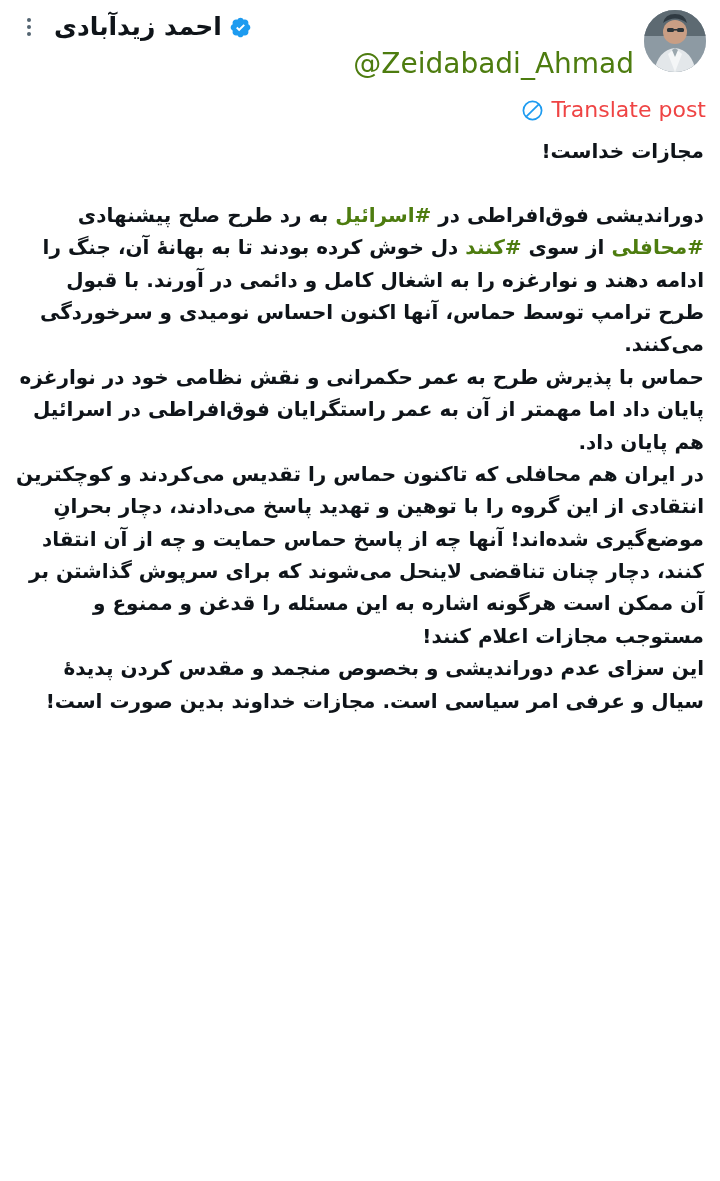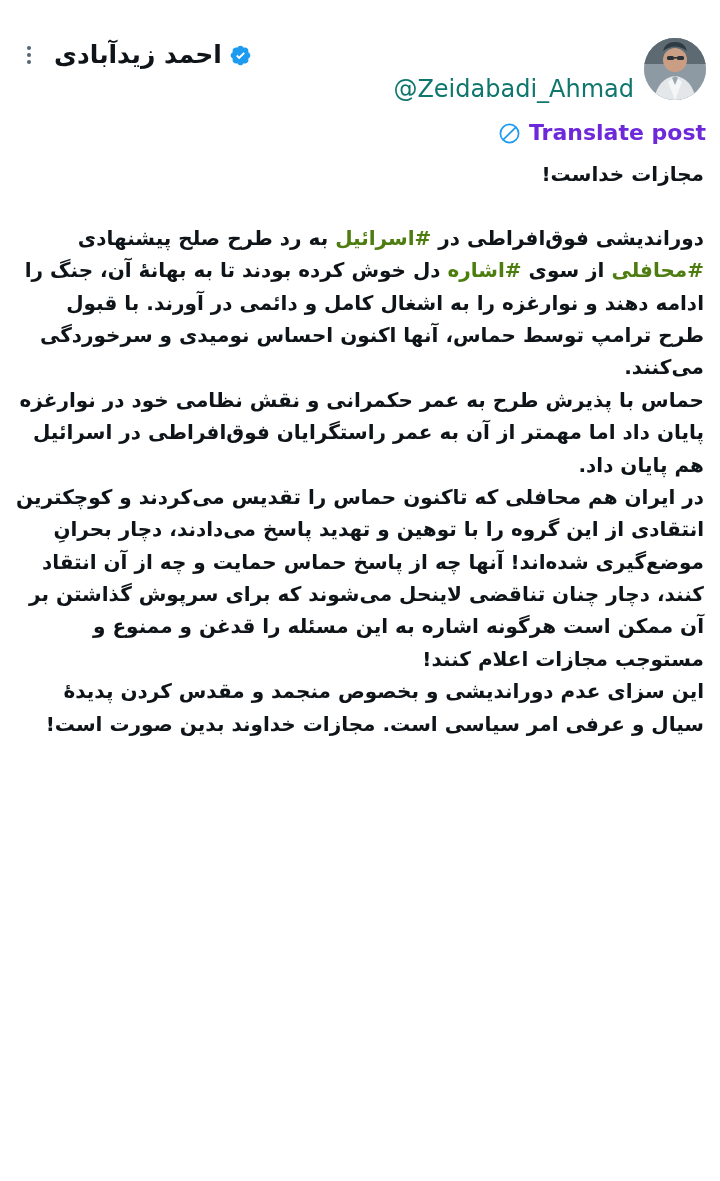--- a/index.html
+++ b/index.html
@@ -12,21 +12,20 @@
     min-height: 1181px;
     font-family: "DejaVu Sans", "Liberation Sans", sans-serif;
     color: #0f1419;
     -webkit-font-smoothing: antialiased;
   }
 
   .post {
     width: 720px;
     box-sizing: border-box;
     padding: 10px 14px 0 14px;
-    margin-top: 28px;
   }
 
   
   .header {
     display: flex;
     align-items: flex-start;
     direction: rtl;
     gap: 10px;
   }
   .avatar {
@@ -61,22 +60,22 @@
     white-space: nowrap;
   }
   .verified {
     width: 23px;
     height: 23px;
     flex: 0 0 23px;
     display: block;
   }
   .handle {
     margin-top: 4px;
-    font-size: 24px;
-    color: #0f766e;
+    font-size: 28px;
+    color: #4d7c0f;
     line-height: 1.25;
     direction: ltr;
     text-align: right;
     font-weight: normal;
   }
 
   .more-btn {
     flex: 0 0 auto;
     width: 30px;
     height: 30px;
@@ -114,22 +113,22 @@
     width: max-content;
   }
   .translate-icon {
     width: 23px;
     height: 23px;
     flex: 0 0 23px;
     color: #1d9bf0;
   }
   .translate-label {
     font-size: 22px;
-    color: #6d28d9;
-    font-weight: bold;
+    color: #ef4444;
+    font-weight: normal;
     line-height: 1.2;
   }
 
   
   .tweet-text {
     direction: rtl;
     text-align: right;
     font-size: 20px;
     line-height: 1.62;
     color: #0f1419;
@@ -196,20 +195,20 @@
         <circle cx="12" cy="12" r="9.5" fill="none" stroke="#1d9bf0" stroke-width="1.8"></circle>
         <line x1="5.5" y1="18.5" x2="18.5" y2="5.5" stroke="#1d9bf0" stroke-width="1.8"></line>
       </svg>
     </span>
     <span class="translate-label">Translate post</span>
   </div>
 
   <div class="tweet-text">
     <p>مجازات خداست!</p>
 
-    <p class="gap"><span>دوراندیشی فوق‌افراطی در </span><span class="tag">#اسرائیل</span><span> به رد طرح صلح پیشنهادی </span><span class="tag">#محافلی</span><span> از سوی </span><span class="tag">#اشاره</span><span> دل خوش کرده بودند تا به بهانهٔ آن، جنگ را ادامه دهند و نوارغزه را به اشغال کامل و دائمی در آورند. با قبول طرح ترامپ توسط حماس، آنها اکنون احساس نومیدی و سرخوردگی می‌کنند.</span></p>
+    <p class="gap"><span>دوراندیشی فوق‌افراطی در </span><span class="tag">#اسرائیل</span><span> به رد طرح صلح پیشنهادی </span><span class="tag">#محافلی</span><span> از سوی </span><span class="tag">#کنند</span><span> دل خوش کرده بودند تا به بهانهٔ آن، جنگ را ادامه دهند و نوارغزه را به اشغال کامل و دائمی در آورند. با قبول طرح ترامپ توسط حماس، آنها اکنون احساس نومیدی و سرخوردگی می‌کنند.</span></p>
 
     <p>حماس با پذیرش طرح به عمر حکمرانی و نقش نظامی خود در نوارغزه پایان داد اما مهمتر از آن به عمر راستگرایان فوق‌افراطی در اسرائیل هم پایان داد.</p>
     <p>در ایران هم محافلی که تاکنون حماس را تقدیس می‌کردند و کوچکترین انتقادی از این گروه را با توهین و تهدید پاسخ می‌دادند، دچار بحرانِ موضع‌گیری شده‌اند! آنها چه از پاسخ حماس حمایت و چه از آن انتقاد کنند، دچار چنان تناقضی لاینحل می‌شوند که برای سرپوش گذاشتن بر آن ممکن است هرگونه اشاره به این مسئله را قدغن و ممنوع و مستوجب مجازات اعلام کنند!</p>
     <p>این سزای عدم دوراندیشی و بخصوص منجمد و مقدس کردن پدیدهٔ سیال و عرفی امر سیاسی است. مجازات خداوند بدین صورت است!</p>
   </div>
 
 </div>
 
 </body></html>

